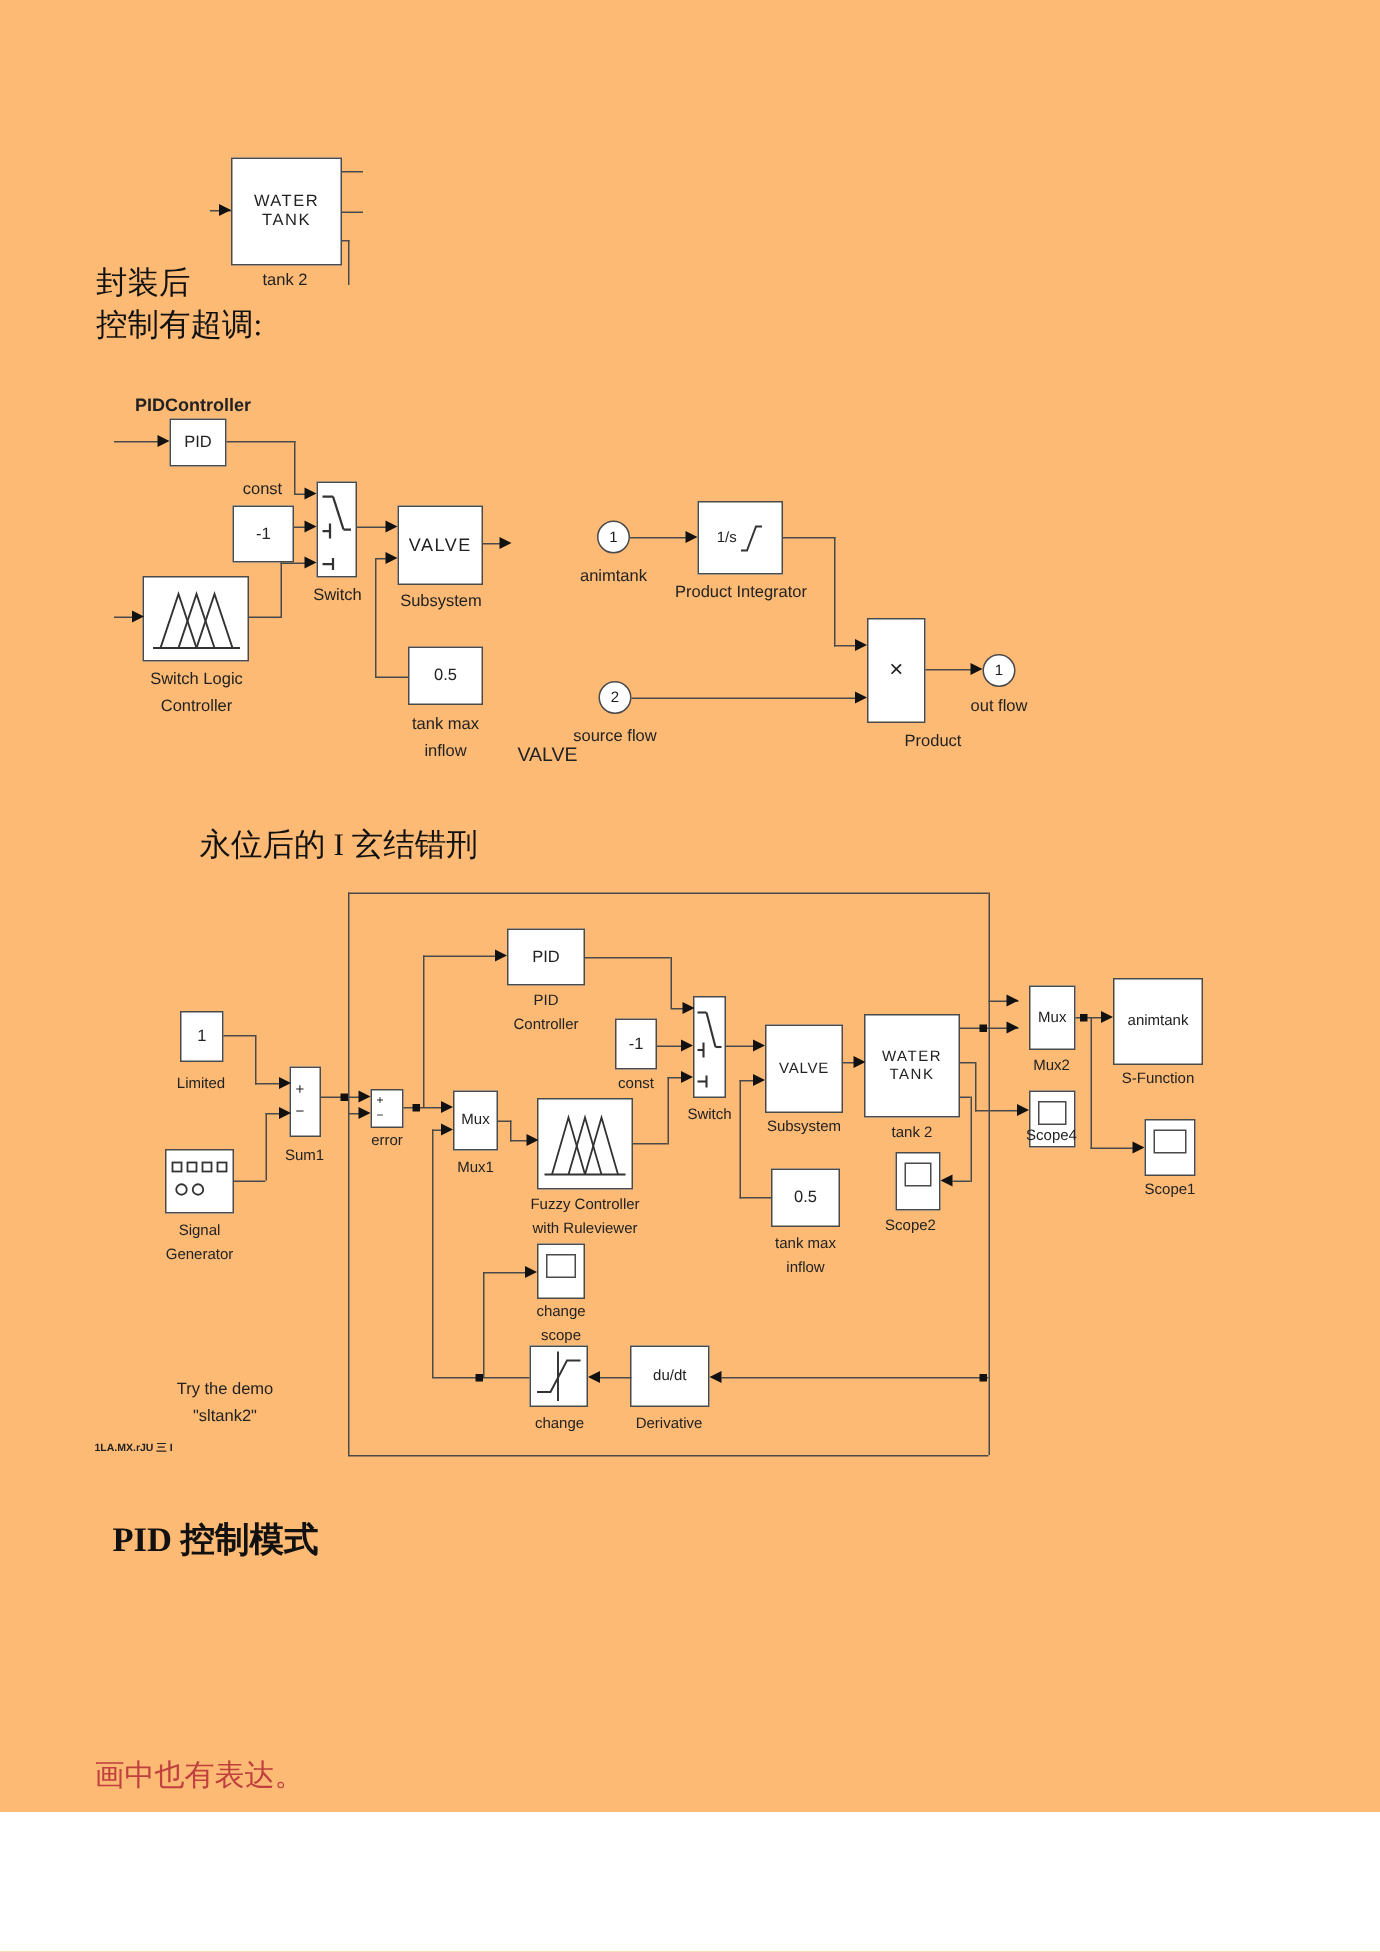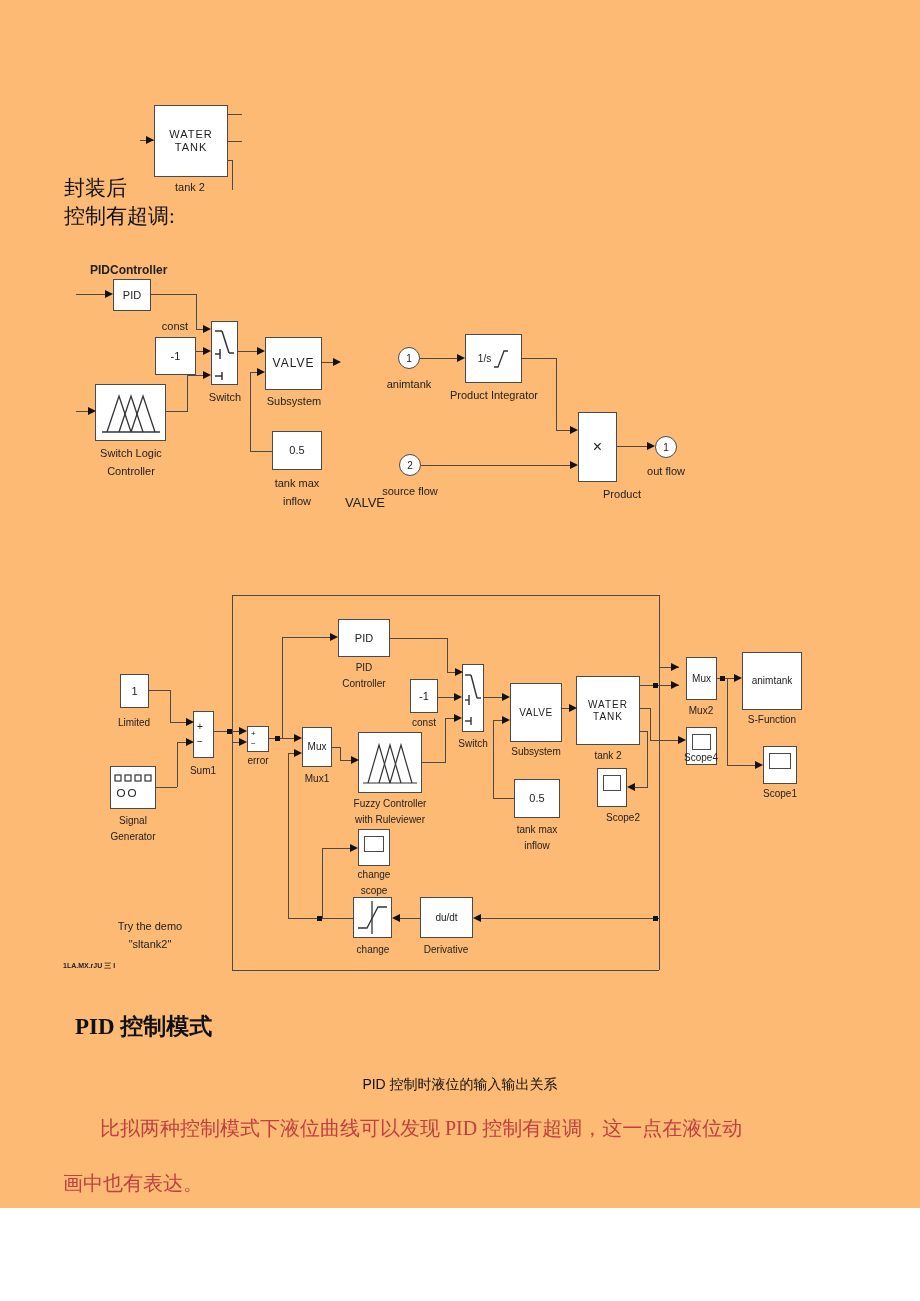--- a/index.html
+++ b/index.html
@@ -113,20 +113,21 @@
   <div class="blk" style="left:578px;top:412px;width:39px;height:70px;font-size:16px">
     <div>×</div>
   </div>
   <div class="lbl f11" style="left:590px;top:486px;width:64px">Product</div>
 
   <div class="port" style="left:655px;top:436px">
     <span>1</span>
   </div>
   <div class="lbl f11" style="left:626px;top:463px;width:80px">out flow</div>
 
+  <div class="zh" style="left:133px;top:549px;font-size:21px">永位后的 I 玄结错刑</div>
 
   <div class="blk" style="left:120px;top:674px;width:29px;height:34px">
     <div>1</div>
   </div>
   <div class="lbl" style="left:93px;top:715px;width:82px">Limited</div>
 
   <div class="blk" style="left:110px;top:766px;width:46px;height:43px">
     <svg width="38" height="28" viewBox="0 0 38 28">
       <g stroke="#333" stroke-width="1.2" fill="none">
         <rect x="1" y="1" width="6" height="6"></rect>
@@ -218,21 +219,21 @@
 
   <div class="blk" style="left:576px;top:676px;width:64px;height:69px;font-size:10px;letter-spacing:1px">
     <div>WATER</div>
     <div>TANK</div>
   </div>
   <div class="lbl" style="left:578px;top:748px;width:60px">tank 2</div>
 
   <div class="blk" style="left:597px;top:768px;width:30px;height:39px">
     <div class="screen"></div>
   </div>
-  <div class="lbl" style="left:593px;top:810px;width:60px">Scope2</div>
+  <div class="lbl" style="left:577px;top:810px;width:60px">Scope2</div>
 
   <div class="blk" style="left:686px;top:657px;width:31px;height:43px;font-size:10px">
     <div>Mux</div>
   </div>
   <div class="lbl" style="left:669px;top:703px;width:64px">Mux2</div>
 
   <div class="blk" style="left:742px;top:652px;width:60px;height:58px;font-size:10px">
     <div>animtank</div>
   </div>
   <div class="lbl" style="left:734px;top:712px;width:76px">S-Function</div>
@@ -271,22 +272,20 @@
   <div class="lbl" style="left:404px;top:942px;width:84px">Derivative</div>
 
   <div class="lbl f11" style="left:98px;top:918px;width:104px">
     <div>Try the demo</div>
     <div>"sltank2"</div>
   </div>
 
   <div class="lbl" style="left:63px;top:960px;width:120px;text-align:left;font-size:7px;font-weight:bold">1LA.MX.rJU 三 I</div>
 
   <div class="zh" style="left:75px;top:1011px;font-size:23px;font-weight:bold">PID 控制模式</div>
-  <div style="position:absolute;left:0;top:1076px;width:920px;text-align:center;font-size:14px;color:#111">PID 控制时液位的输入输出关系</div>
-  <div class="zh red" style="left:100px;top:1115px;font-size:20px">比拟两种控制模式下液位曲线可以发现 PID 控制有超调，这一点在液位动</div>
   <div class="zh red" style="left:63px;top:1170px;font-size:20px">画中也有表达。</div>
 
   <div style="position:absolute;left:0;top:1295px;width:920px;height:4px;background:#5B9BD5"></div>
 <div class="w" style="left: 140px; top: 140px; width: 14px; height: 1px;"></div>
     <div class="w" style="left: 228px; top: 114px; width: 14px; height: 1px;"></div>
     <div class="w" style="left: 228px; top: 141px; width: 14px; height: 1px;"></div>
     <div class="w" style="left: 228px; top: 160px; width: 5px; height: 1px;"></div>
     <div class="w" style="left: 232px; top: 160px; width: 1px; height: 30px;"></div>
     <div class="w" style="left: 76px; top: 294px; width: 30px; height: 1px;"></div>
     <div class="w" style="left: 151px; top: 294px; width: 46px; height: 1px;"></div>

